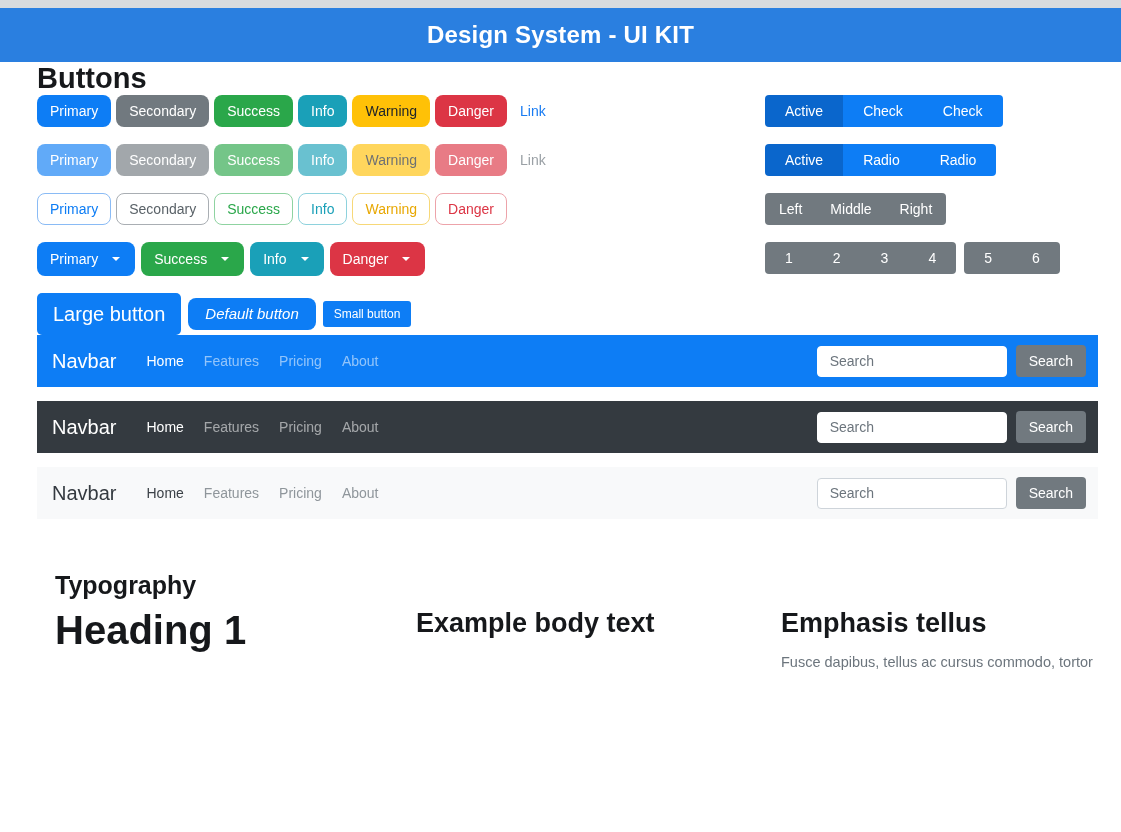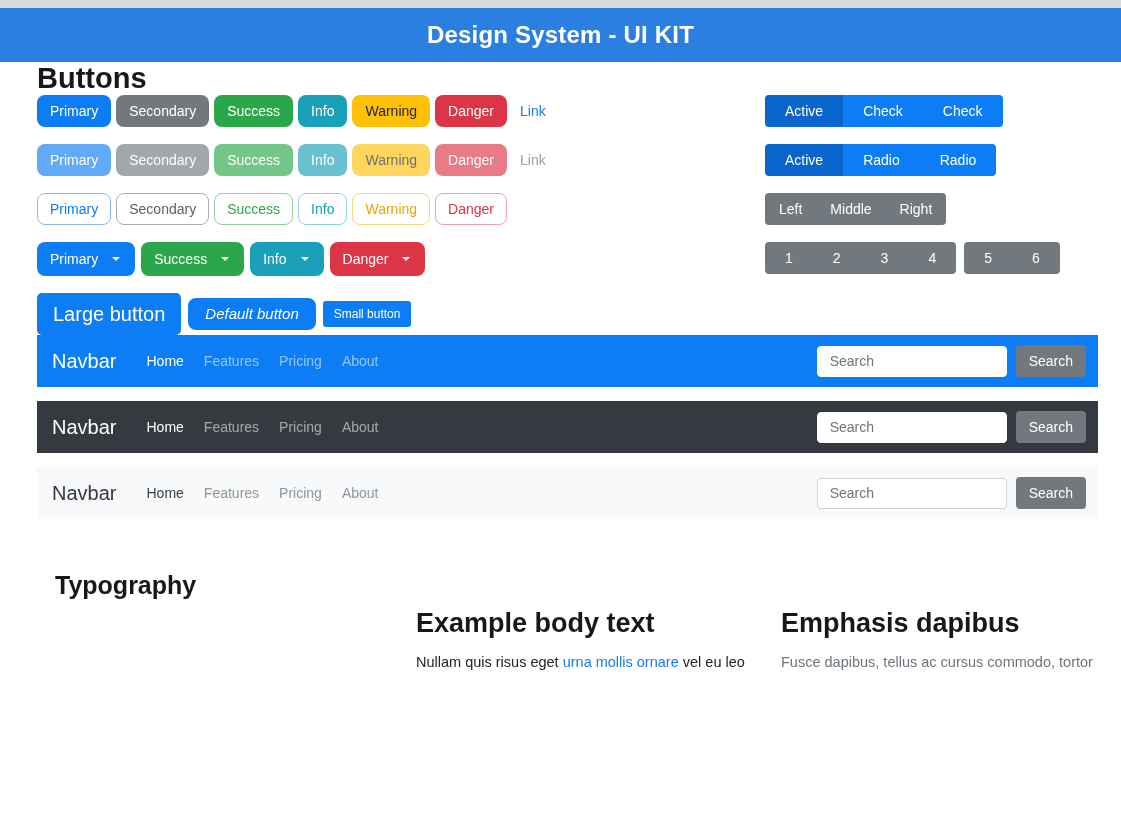--- a/index.html
+++ b/index.html
@@ -255,24 +255,24 @@
       <div class="nav-search">
         <input type="text" placeholder="Search" style="">
         <button class="search-btn">Search</button>
       </div>
     </nav>
   </section>
 
   <section class="typ">
     <div class="t-col1">
       <h3 class="typ-heading">Typography</h3>
+      <div class="h1-demo">Heading 1</div>
     </div>
     <div class="t-col2">
       <h4 class="demo-h">Example body text</h4>
-      <p class="demo-p"><span>Nullam quis risus eget </span><a>urna mollis ornare</a><span> vel eu leo</span></p>
     </div>
     <div class="t-col3">
-      <h4 class="demo-h">Emphasis dapibus</h4>
+      <h4 class="demo-h">Emphasis tellus</h4>
       <p class="demo-p muted">Fusce dapibus, tellus ac cursus commodo, tortor</p>
     </div>
   </section>
 
 </main>
 
 </body></html>

